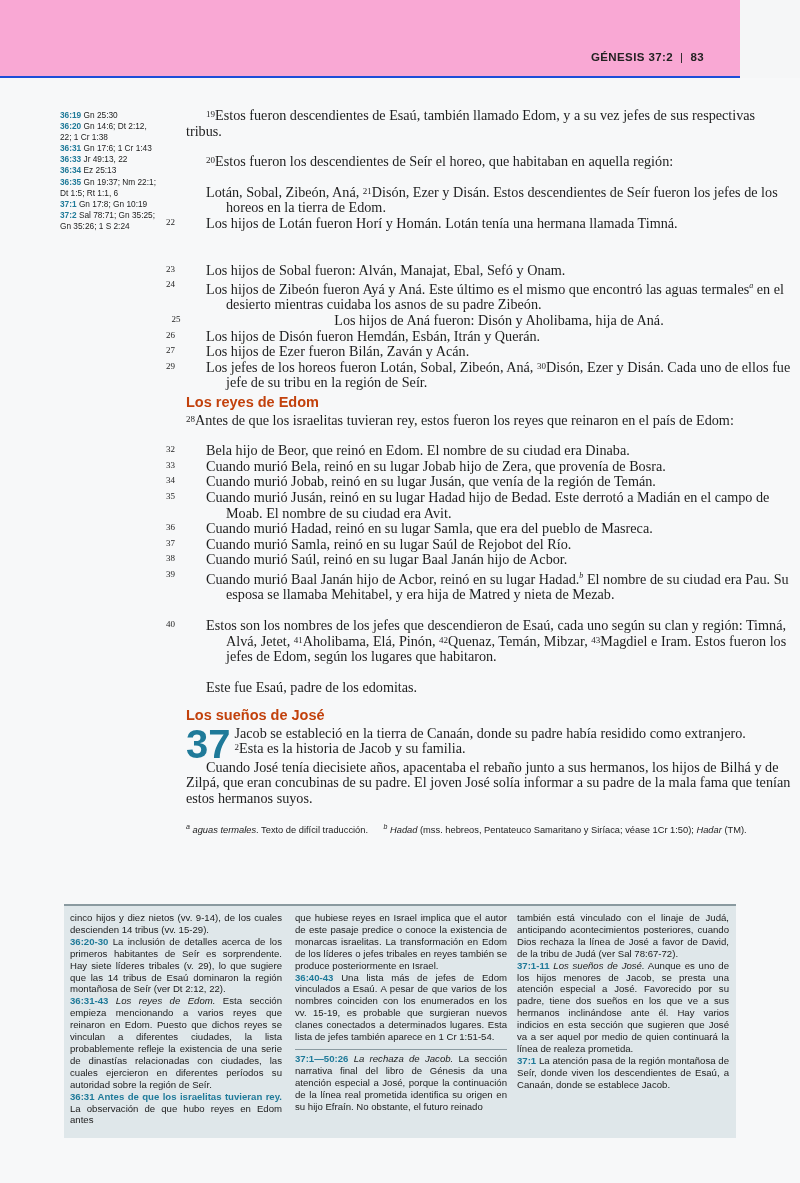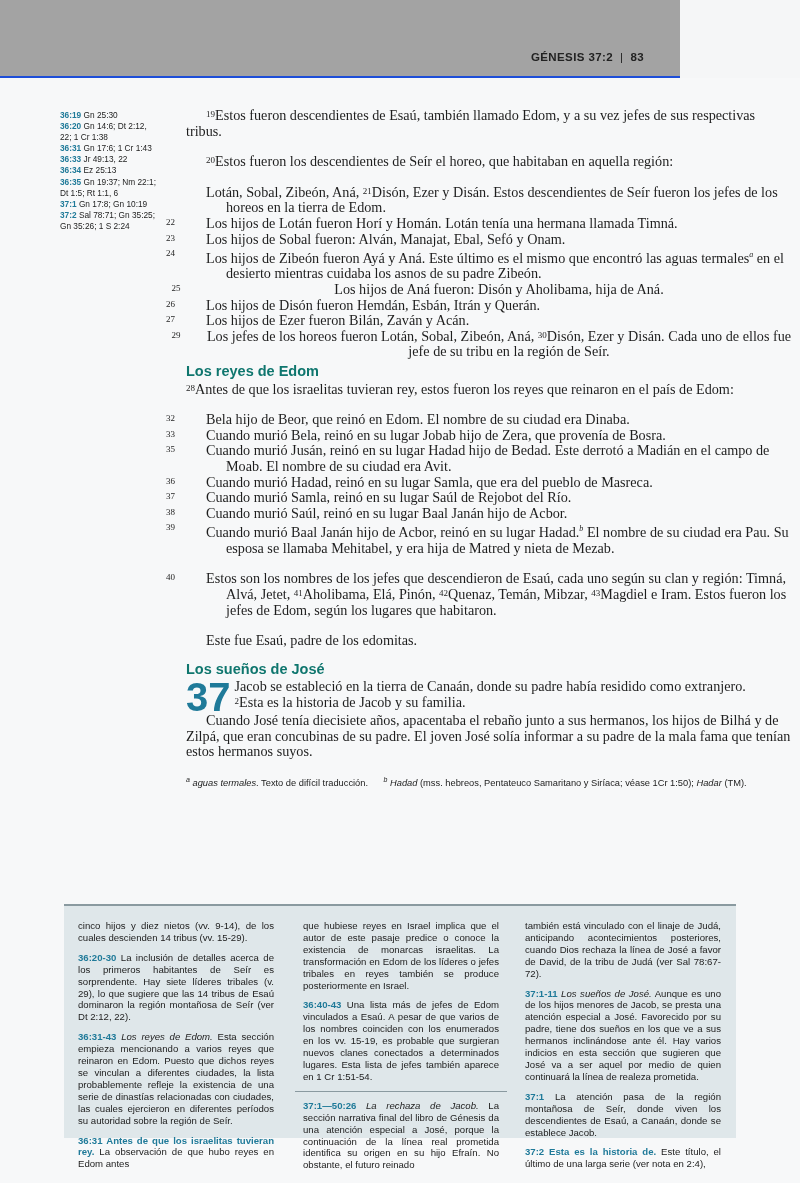--- a/index.html
+++ b/index.html
@@ -3,22 +3,22 @@
 <meta charset="utf-8">
 <style>
   html, body { margin: 0; padding: 0; }
   body {
     width: 800px; height: 1183px; position: relative; overflow: hidden;
     background: #f5f6f7;
     font-family: "Liberation Serif", serif;
     color: #1e1e1e;
   }
   .topbar {
-    position: absolute; left: 0; top: 0; width: 680px; height: 76px;
-    background: #a3a3a3; border-bottom: 2px solid #1d4ed8;
+    position: absolute; left: 0; top: 0; width: 740px; height: 76px;
+    background: #f9a8d4; border-bottom: 2px solid #1d4ed8;
   }
   .running-head {
     position: absolute; right: 36px; top: 51px;
     font-family: "Liberation Sans", sans-serif; font-weight: bold;
     font-size: 11.5px; color: #222; letter-spacing: 0.4px;
   }
   .running-head .sep { margin: 0 7px; font-weight: normal; }
   .page {
     position: absolute; left: 0; top: 78px; width: 800px; height: 1105px; background: #f7f8f9;
   }
@@ -36,21 +36,21 @@
     font-size: 14.2px; line-height: 15.6px;
   }
   .main p { margin: 0; }
   .vn { font-size: 9px; vertical-align: 3px; line-height: 0; }
   .poem { padding-left: 20px; text-indent: -0px; }
   .hang { padding-left: 40px; text-indent: -20px; }
   .gap { height: 15px; }
   .gap-s { height: 9px; }
   h3 {
     margin: 4px 0 2px 0; font-family: "Liberation Sans", sans-serif;
-    font-size: 14.5px; font-weight: bold; color: #0f766e;
+    font-size: 14.5px; font-weight: bold; color: #c2410c;
   }
   .ch {
     float: left; font-family: "Liberation Sans", sans-serif; font-weight: bold;
     font-size: 40px; line-height: 32px; color: #1f7a99; margin: 2px 4px 0 0;
   }
   .fn {
     margin-top: 14px; font-family: "Liberation Sans", sans-serif;
     font-size: 9.3px; line-height: 12px; color: #222;
   }
   .fn i { font-style: italic; }
@@ -58,21 +58,21 @@
   
   .notes {
     position: absolute; left: 64px; top: 904px; width: 672px; height: 232px;
     background: #dfe7ea; border-top: 2px solid #8a9aa0;
     font-family: "Liberation Sans", sans-serif; font-size: 9.6px; line-height: 11.9px; color: #222;
   }
   .ncol { position: absolute; top: 6px; width: 212px; text-align: justify; }
   .ncol.c1 { left: 6px; }
   .ncol.c2 { left: 231px; }
   .ncol.c3 { left: 453px; }
-  .ncol p { margin: 8px; }
+  .ncol p { margin: 0; }
   .nref { color: #1f7a99; font-weight: bold; }
   .ncol .ital { font-style: italic; }
   .rule { border-top: 1px solid #8a9aa0; margin: 6px 0 3px 0; }
 </style>
 </head>
 <body>
 
 <div class="topbar">
   <div class="running-head">
     <span>GÉNESIS 37:2</span><span class="sep">|</span><span>83</span>
@@ -93,34 +93,35 @@
   </div>
 
 <div class="main">
   <p class="poem" style="padding-left:0;text-indent:20px"><span class="vn">19</span><span>Estos fueron descendientes de Esaú, también llamado Edom, y a su vez jefes de sus respectivas tribus.</span></p>
   <div class="gap"></div>
   <p style="text-indent:20px"><span class="vn">20</span><span>Estos fueron los descendientes de Seír el horeo, que habitaban en aquella región:</span></p>
   <div class="gap"></div>
   <p class="hang"><span>Lotán, Sobal, Zibeón, Aná, </span><span class="vn">21</span><span>Disón, Ezer y Disán. Estos descendientes de Seír fueron los jefes de los horeos en la tierra de Edom.</span></p>
   <div id="list1">
       <p class="hang" style="position: relative;"><span class="vn" style="position: absolute; left: 0px; top: 6px;">22</span><span>Los hijos de Lotán fueron Horí y Homán. Lotán tenía una hermana llamada Timná.</span></p>
-      <p class="hang" style="position: relative;"><span class="vn" style="position: absolute; left: 0px; top: 6px;">23</span><span>Los hijos de Sobal fueron: Alván, Manajat, Ebal, Sefó y Onam.</span></p>
+      <p class="hang" style="position: relative; margin-top: 31px;"><span class="vn" style="position: absolute; left: 0px; top: 6px;">23</span><span>Los hijos de Sobal fueron: Alván, Manajat, Ebal, Sefó y Onam.</span></p>
       <p class="hang" style="position: relative;"><span class="vn" style="position: absolute; left: 0px; top: 6px;">24</span><span>Los hijos de Zibeón fueron Ayá y Aná. Este último es el mismo que encontró las aguas termales</span><sup style="font-size: 8px; font-style: italic;">a</sup><span> en el desierto mientras cuidaba los asnos de su padre Zibeón.</span></p>
       <p class="hang" style="position: relative; text-align: center;"><span class="vn" style="position: absolute; left: 0px; top: 6px;">25</span><span>Los hijos de Aná fueron: Disón y Aholibama, hija de Aná.</span></p>
       <p class="hang" style="position: relative;"><span class="vn" style="position: absolute; left: 0px; top: 6px;">26</span><span>Los hijos de Disón fueron Hemdán, Esbán, Itrán y Querán.</span></p>
       <p class="hang" style="position: relative;"><span class="vn" style="position: absolute; left: 0px; top: 6px;">27</span><span>Los hijos de Ezer fueron Bilán, Zaván y Acán.</span></p>
-      <p class="hang" style="position: relative; text-align: center;"><span class="vn" style="position: absolute; left: 0px; top: 6px;">29</span><span>Los jefes de los horeos fueron Lotán, Sobal, Zibeón, Aná, </span><span class="vn">30</span><span>Disón, Ezer y Disán. Cada uno de ellos fue jefe de su tribu en la región de Seír.</span></p>
+      <p class="hang" style="position: relative;"><span class="vn" style="position: absolute; left: 0px; top: 6px;">29</span><span>Los jefes de los horeos fueron Lotán, Sobal, Zibeón, Aná, </span><span class="vn">30</span><span>Disón, Ezer y Disán. Cada uno de ellos fue jefe de su tribu en la región de Seír.</span></p>
     </div>
 
   <h3>Los reyes de Edom</h3>
   <p><span class="vn">28</span><span>Antes de que los israelitas tuvieran rey, estos fueron los reyes que reinaron en el país de Edom:</span></p>
   <div class="gap"></div>
   <div id="list2">
       <p class="hang" style="position: relative;"><span class="vn" style="position: absolute; left: 0px; top: 6px;">32</span><span>Bela hijo de Beor, que reinó en Edom. El nombre de su ciudad era Dinaba.</span></p>
       <p class="hang" style="position: relative;"><span class="vn" style="position: absolute; left: 0px; top: 6px;">33</span><span>Cuando murió Bela, reinó en su lugar Jobab hijo de Zera, que provenía de Bosra.</span></p>
+      <p class="hang" style="position: relative;"><span class="vn" style="position: absolute; left: 0px; top: 6px;">34</span><span>Cuando murió Jobab, reinó en su lugar Jusán, que venía de la región de Temán.</span></p>
       <p class="hang" style="position: relative;"><span class="vn" style="position: absolute; left: 0px; top: 6px;">35</span><span>Cuando murió Jusán, reinó en su lugar Hadad hijo de Bedad. Este derrotó a Madián en el campo de Moab. El nombre de su ciudad era Avit.</span></p>
       <p class="hang" style="position: relative;"><span class="vn" style="position: absolute; left: 0px; top: 6px;">36</span><span>Cuando murió Hadad, reinó en su lugar Samla, que era del pueblo de Masreca.</span></p>
       <p class="hang" style="position: relative;"><span class="vn" style="position: absolute; left: 0px; top: 6px;">37</span><span>Cuando murió Samla, reinó en su lugar Saúl de Rejobot del Río.</span></p>
       <p class="hang" style="position: relative; font-family: Liberation Serif, serif;"><span class="vn" style="position: absolute; left: 0px; top: 6px;">38</span><span>Cuando murió Saúl, reinó en su lugar Baal Janán hijo de Acbor.</span></p>
       <p class="hang" style="position: relative;"><span class="vn" style="position: absolute; left: 0px; top: 6px;">39</span><span>Cuando murió Baal Janán hijo de Acbor, reinó en su lugar Hadad.</span><sup style="font-size: 8px; font-style: italic;">b</sup><span> El nombre de su ciudad era Pau. Su esposa se llamaba Mehitabel, y era hija de Matred y nieta de Mezab.</span></p>
     </div>
   <div class="gap"></div>
   <p class="hang" style="position:relative"><span class="vn" style="position:absolute;left:0;top:6px">40</span><span>Estos son los nombres de los jefes que descendieron de Esaú, cada uno según su clan y región: Timná, Alvá, Jetet, </span><span class="vn">41</span><span>Aholibama, Elá, Pinón, </span><span class="vn">42</span><span>Quenaz, Temán, Mibzar, </span><span class="vn">43</span><span>Magdiel e Iram. Estos fueron los jefes de Edom, según los lugares que habitaron.</span></p>
   <div class="gap"></div>
   <p style="padding-left:20px">Este fue Esaú, padre de los edomitas.</p>
@@ -150,15 +151,14 @@
   <div class="ncol c2" id="col2">
       <p><span>que hubiese reyes en Israel implica que el autor de este pasaje predice o conoce la existencia de monarcas israelitas. La transformación en Edom de los líderes o jefes tribales en reyes también se produce posteriormente en Israel.</span></p>
       <p><span class="nref">36:40-43</span><span> Una lista más de jefes de Edom vinculados a Esaú. A pesar de que varios de los nombres coinciden con los enumerados en los vv. 15-19, es probable que surgieran nuevos clanes conectados a determinados lugares. Esta lista de jefes también aparece en 1 Cr 1:51-54.</span></p>
       <div class="rule"></div>
       <p><span class="nref">37:1—50:26</span><span class="ital"> La rechaza de Jacob.</span><span> La sección narrativa final del libro de Génesis da una atención especial a José, porque la continuación de la línea real prometida identifica su origen en su hijo Efraín. No obstante, el futuro reinado</span></p>
     </div>
   <div class="ncol c3" id="col3">
       <p><span>también está vinculado con el linaje de Judá, anticipando acontecimientos posteriores, cuando Dios rechaza la línea de José a favor de David, de la tribu de Judá (ver Sal 78:67-72).</span></p>
       <p><span class="nref">37:1-11</span><span class="ital"> Los sueños de José.</span><span> Aunque es uno de los hijos menores de Jacob, se presta una atención especial a José. Favorecido por su padre, tiene dos sueños en los que ve a sus hermanos inclinándose ante él. Hay varios indicios en esta sección que sugieren que José va a ser aquel por medio de quien continuará la línea de realeza prometida.</span></p>
       <p><span class="nref">37:1</span><span> La atención pasa de la región montañosa de Seír, donde viven los descendientes de Esaú, a Canaán, donde se establece Jacob.</span></p>
-      <p><span class="nref">37:2 Esta es la historia de.</span><span> Este título, el último de una larga serie (ver nota en 2:4),</span></p>
     </div>
 </div>
 
 </body></html>

